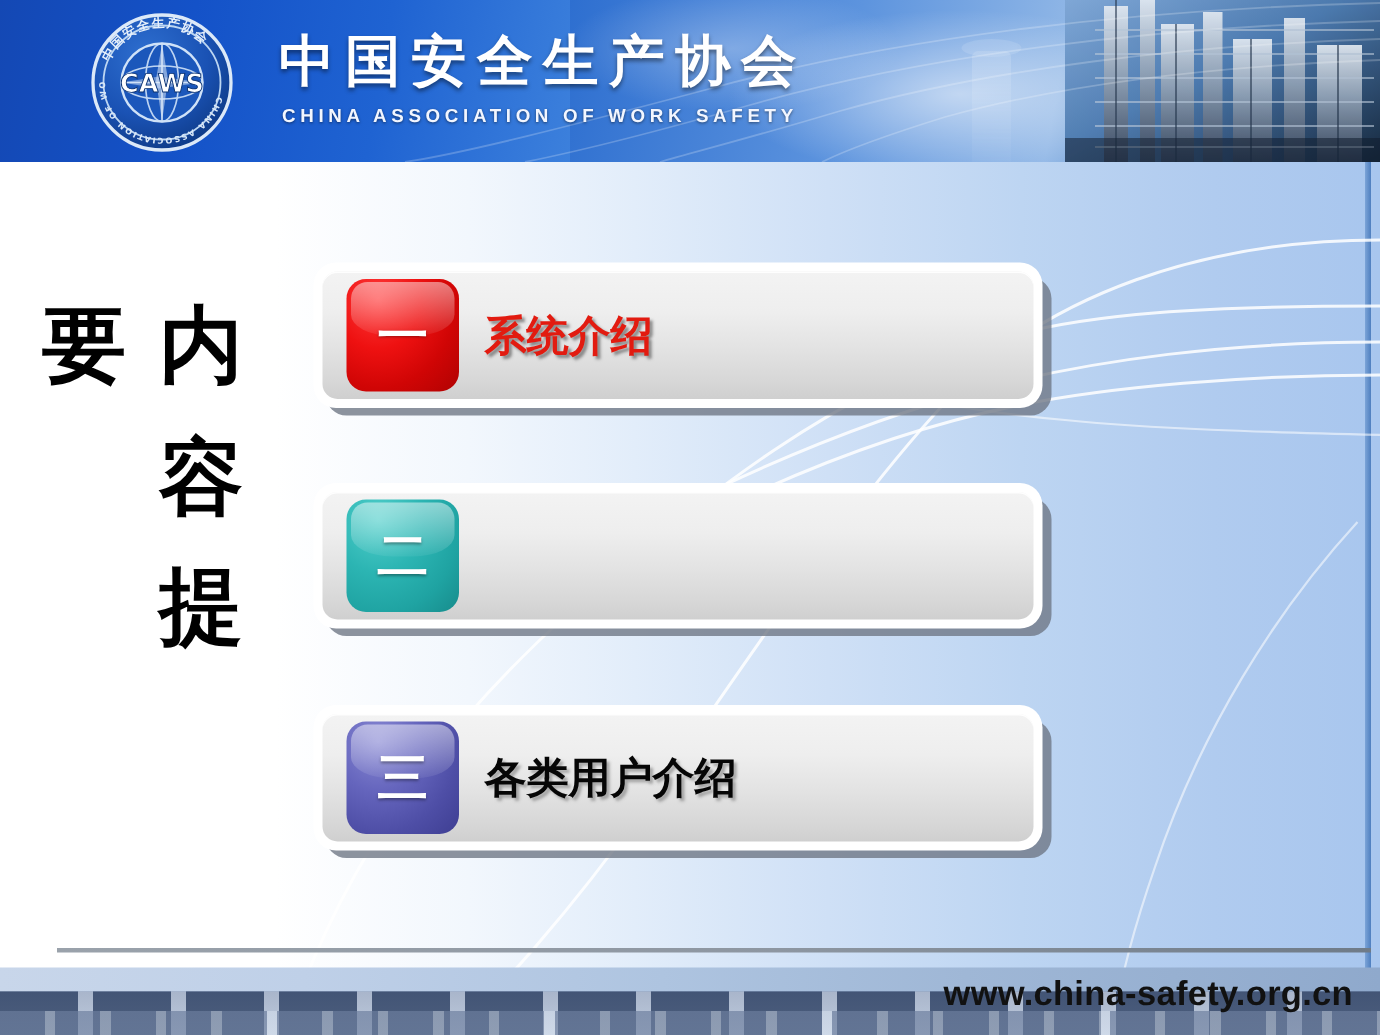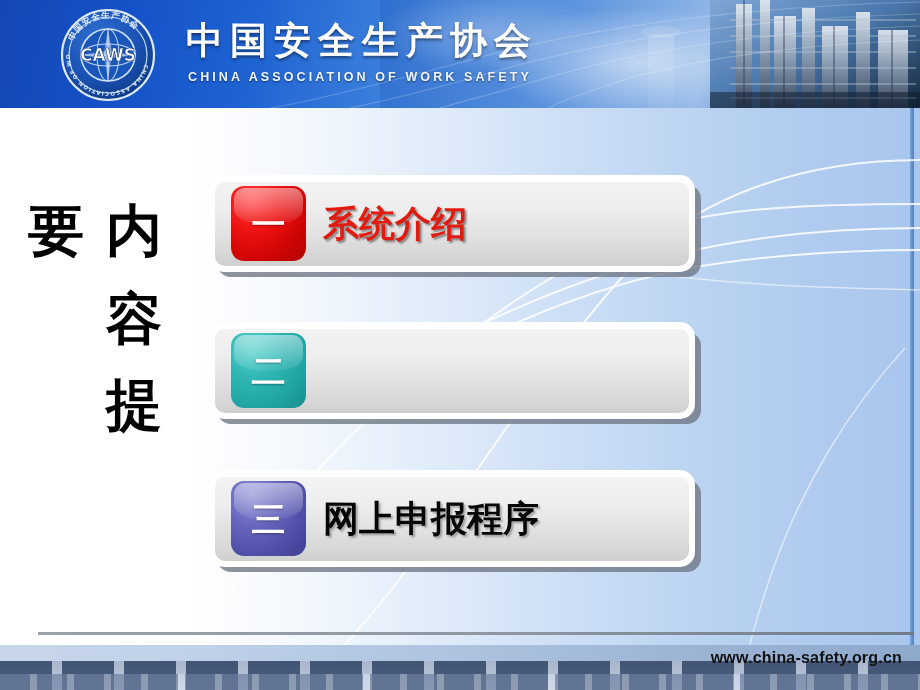--- a/index.html
+++ b/index.html
@@ -277,21 +277,21 @@
   .chip.purple {
     background: radial-gradient(ellipse at 28% 18%, #8a8ad4 0%, #6565bd 38%, #4e4ea6 70%, #3e3e92 100%);
   }
 
   .row-label {
     position: absolute;
     left: 108px;
     top: 50%;
     transform: translateY(-50%);
     font-family: "DejaVu Serif", "Liberation Serif", serif;
-    font-size: 36px;
+    font-size: 28px;
     font-weight: bold;
     line-height: 1.05;
     white-space: nowrap;
   }
   .row-label.accent {
     color: #e21b10;
     text-shadow: 2px 2px 2px rgba(60,60,60,0.55);
   }
   .row-label.dark {
     color: #060606;
@@ -347,21 +347,21 @@
         rgba(108,126,158,0.9) 30px,
         rgba(222,232,244,0.6) 30px,
         rgba(222,232,244,0.6) 37px);
     opacity: .75;
   }
   .footer-url {
     position: absolute;
     right: 18px;
     top: 649px;
     font-family: "Liberation Sans", sans-serif;
-    font-size: 16px;
+    font-size: 23px;
     font-weight: bold;
     color: #111111;
     letter-spacing: .2px;
     white-space: nowrap;
     z-index: 5;
   }
 </style>
 </head>
 <body>
 
@@ -509,21 +509,21 @@
     </div>
   </div>
 
   <div class="row r3">
     <div class="panel">
       <div class="panel-inner">
         <div class="chip purple">
           <span class="gloss"></span>
           <span class="glyph">三</span>
         </div>
-        <div class="row-label dark">网上申报程序</div>
+        <div class="row-label dark">各类用户介绍</div>
       </div>
     </div>
   </div>
 
   <div class="footer-rule"></div>
   <div class="footer-band">
     <div class="footer-texture"></div>
   </div>
   <div class="footer-url">www.china-safety.org.cn</div>
 

